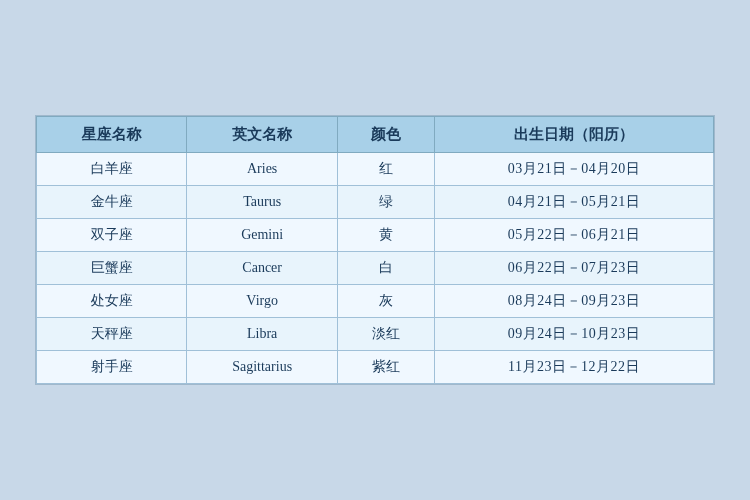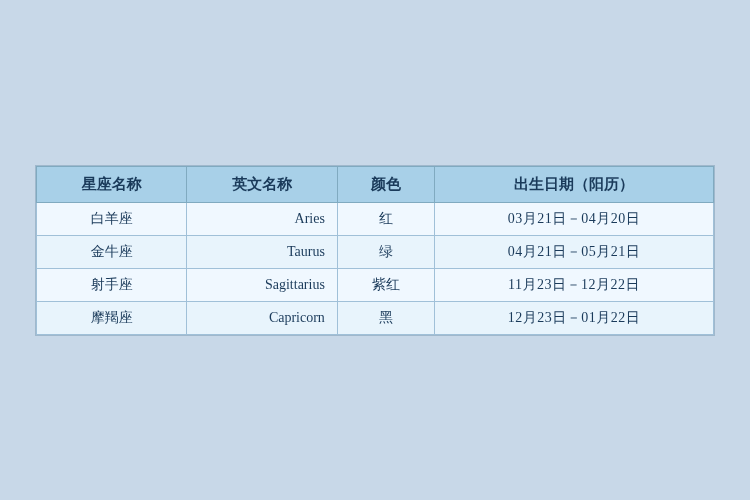--- a/index.html
+++ b/index.html
@@ -59,21 +59,20 @@
       color: #1a3a5a;
       font-size: 14px;
     }
 
     tbody td:first-child {
       font-weight: normal;
     }
 
     tbody td:nth-child(2) {
       font-style: normal;
-      text-align: right;
     }
 
     tbody td:nth-child(4) {
       letter-spacing: 0.5px;
     }
   </style>
 </head>
 <body>
 
 <div class="container">
@@ -93,26 +92,44 @@
           <td>红</td>
           <td>03月21日－04月20日</td>
         </tr>
         <tr>
           <td>金牛座</td>
           <td>Taurus</td>
           <td>绿</td>
           <td>04月21日－05月21日</td>
         </tr>
         <tr>
+          <td>双子座</td>
+          <td>Gemini</td>
+          <td>黄</td>
+          <td>05月22日－06月21日</td>
+        </tr>
+        <tr>
+          <td>巨蟹座</td>
+          <td>Cancer</td>
+          <td>白</td>
+          <td>06月22日－07月23日</td>
+        </tr>
+        <tr>
+          <td>处女座</td>
+          <td>Virgo</td>
+          <td>灰</td>
+          <td>08月24日－09月23日</td>
+        </tr>
+        <tr>
+          <td>天秤座</td>
+          <td>Libra</td>
+          <td>淡红</td>
+          <td>09月24日－10月23日</td>
+        </tr>
+        <tr>
           <td>射手座</td>
           <td>Sagittarius</td>
           <td>紫红</td>
           <td>11月23日－12月22日</td>
-        </tr>
-        <tr>
-          <td>摩羯座</td>
-          <td>Capricorn</td>
-          <td>黑</td>
-          <td>12月23日－01月22日</td>
         </tr>
       </tbody>
   </table>
 </div>
 
 </body></html>

